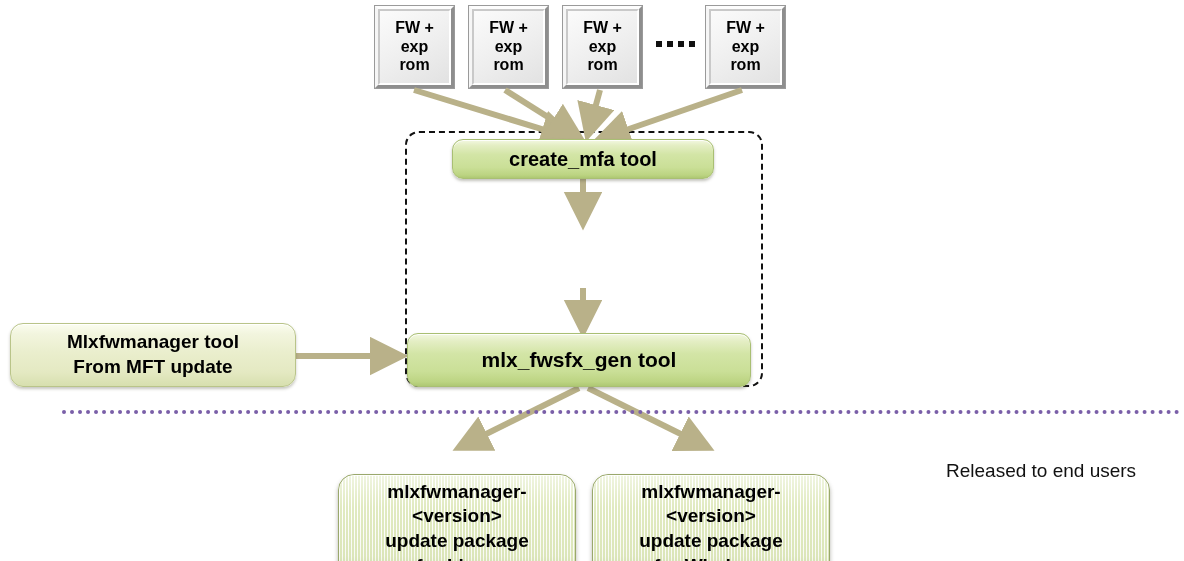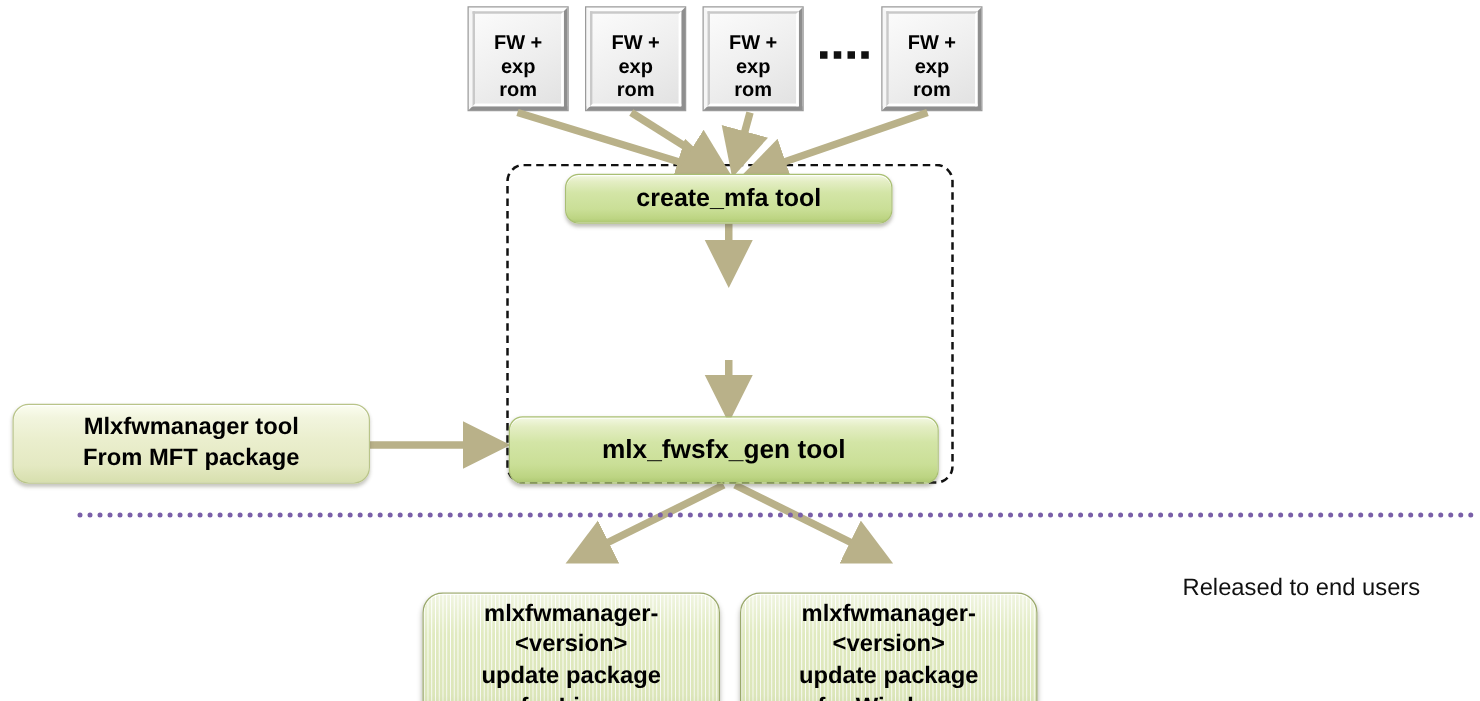--- a/index.html
+++ b/index.html
@@ -43,21 +43,21 @@
     text-align: center;
     font-weight: bold;
     color: #000000;
     line-height: 1.18;
   }
   .gray-box .inner {
     box-sizing: border-box;
     width: 100%;
     height: 100%;
     display: flex;
-    align-items: flex-end;
+    align-items: center;
     justify-content: center;
     border-top: 2px solid #c9c9c9;
     border-left: 2px solid #c9c9c9;
     border-right: 2px solid #ffffff;
     border-bottom: 2px solid #ffffff;
     background: linear-gradient(150deg,#fbfbfb 0%, #eeeeee 55%, #e2e2e2 100%);
   }
 
   
   .green-box {
@@ -254,21 +254,21 @@
     <span>create_mfa tool</span>
   </div>
 
 
   <div class="green-box" style="left:407px; top:333px; width:344px; height:54px; font-size:21px;">
     <span>mlx_fwsfx_gen tool</span>
   </div>
 
   <div class="cream-box" style="left:10px; top:323px; width:286px; height:64px; font-size:19px;">
     <span style="white-space:pre-line;">Mlxfwmanager tool
-From MFT package</span>
+From MFT update</span>
   </div>
 
   <div class="divider" style="left:62px; top:410px; width:1118px;"></div>
 
   <div class="released-label" style="left:946px; top:460px;">Released to end users</div>
 
   <div class="striped-box" style="left:338px; top:446px; width:238px; height:110px; font-size:19px;">
     <span class="sheen"></span>
     <span class="label" style="white-space:pre-line;">mlxfwmanager-
 &lt;version&gt;

